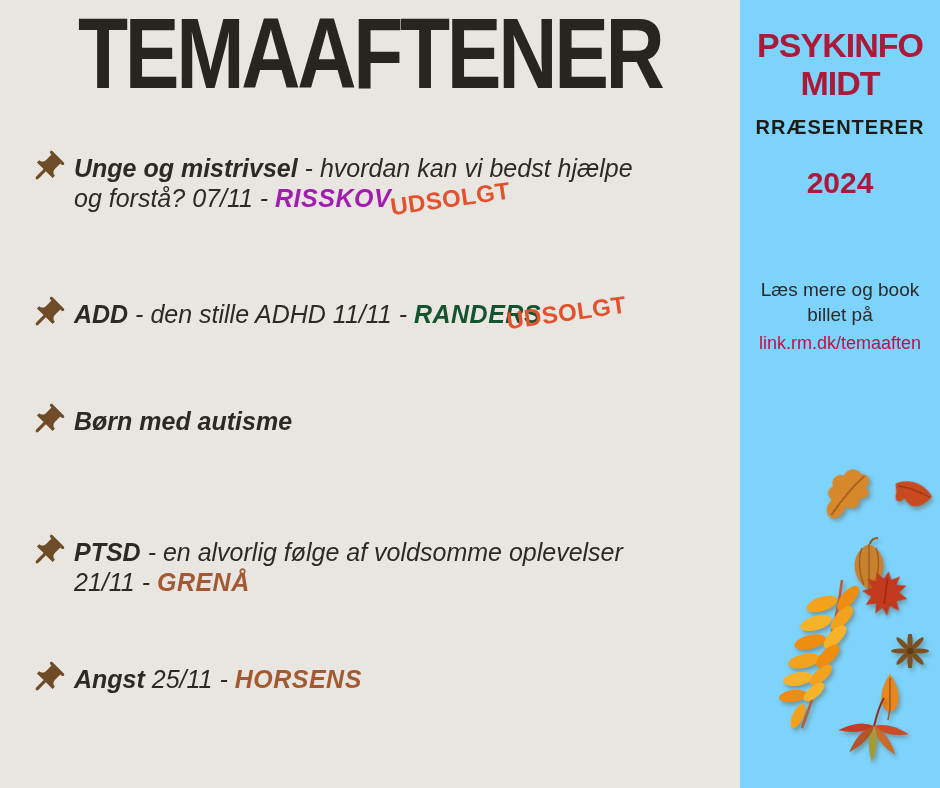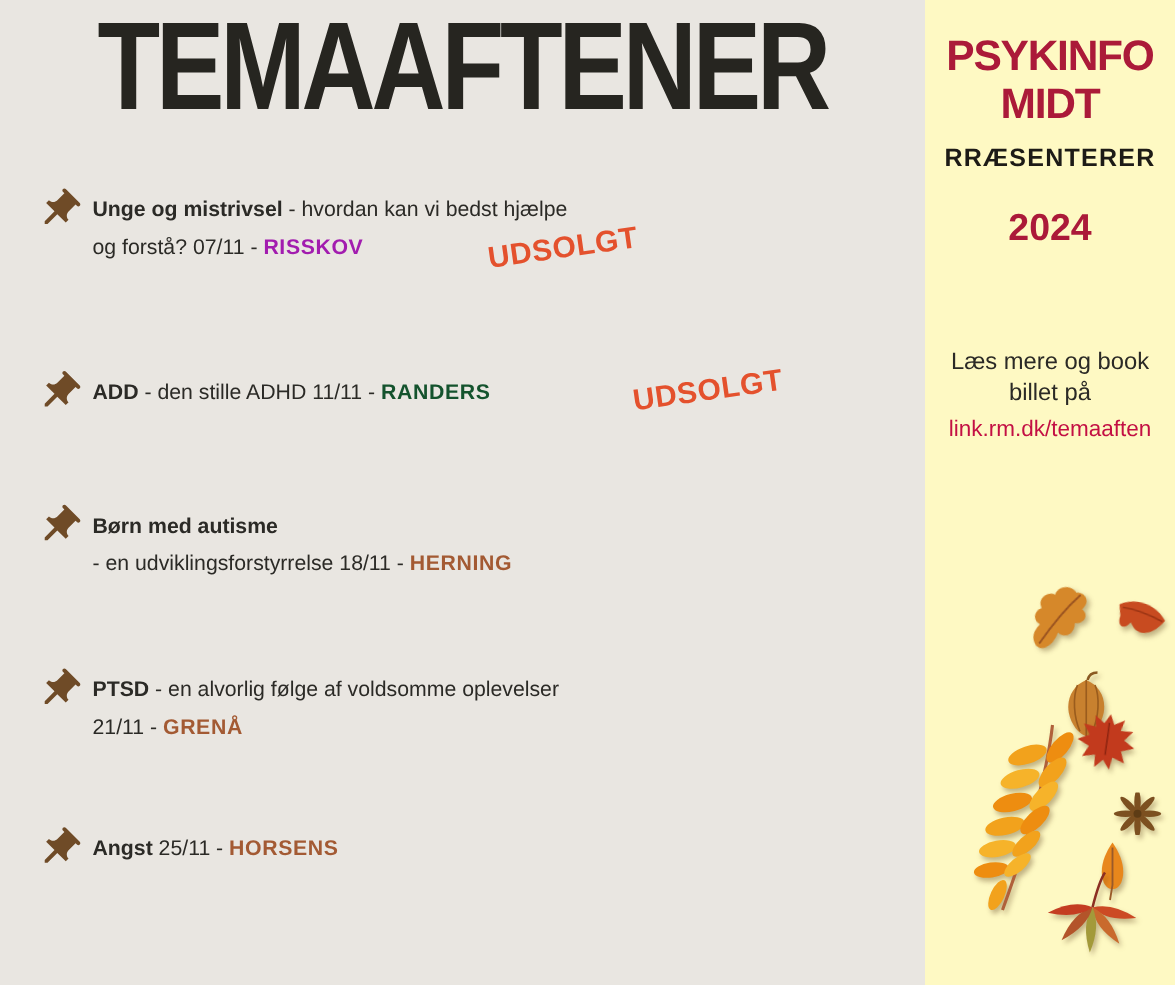--- a/index.html
+++ b/index.html
@@ -10,21 +10,21 @@
   
   .main { position:absolute; left:0; top:0; width:752px; height:788px; }
   .title { position:absolute; left:0; top:2px; width:740px; text-align:center;
            font-weight:700; font-size:100px; line-height:1.02; letter-spacing:-4px;
            color:#262520; white-space:nowrap; }
   .title > span { display:inline-block; transform:scaleX(.82); transform-origin:50% 0; }
 
   .event { position:absolute; left:28px; display:flex; gap:8px; color:#2b2a26; }
   .event .pin { flex:none; width:38px; height:38px; margin-top:-4px; }
   .event .pin svg { width:38px; height:38px; transform:rotate(45deg); }
-  .event .lines { font-size:17px; line-height:30px; }
+  .event .lines { font-size:25px; line-height:30px;font-style:italic; }
   .bseg { font-weight:700; }
   .city { font-weight:700; letter-spacing:.5px; }
   .soldout { position:absolute; font-weight:700; font-size:24px; letter-spacing:.5px;
              transform:rotate(-8deg); white-space:nowrap; }
   .e1 { top:153px; } .e2 { top:299px; } .e3 { top:406px; } .e4 { top:537px; } .e5 { top:664px; }
   .e1 .soldout { left:362px; top:32px; }
   .e2 .soldout { left:478px; top:0px; }
 
   
   .sidebar { position:absolute; left:740px; top:0; width:200px; height:788px;
@@ -84,21 +84,20 @@
     </div>
 
     <div class="event e3">
       <span class="pin" style="color: rgb(111, 75, 39);">
         <svg viewBox="0 0 24 24" fill="currentColor">
             <path d="M16 9V4h1c.55 0 1-.45 1-1s-.45-1-1-1H7c-.55 0-1 .45-1 1s.45 1 1 1h1v5c0 1.66-1.34 3-3 3v2h5.97v7l1 1 1-1v-7H19v-2c-1.66 0-3-1.34-3-3z"></path>
           </svg>
       </span>
       <div class="lines">
         <div><span class="bseg">Børn med autisme</span></div>
-        <div><span>- en udviklingsforstyrrelse 18/11 - </span><span class="city" style="color: rgb(163, 90, 51);">HERNING</span></div>
       </div>
     </div>
 
     <div class="event e4">
       <span class="pin" style="color: rgb(111, 75, 39);">
         <svg viewBox="0 0 24 24" fill="currentColor">
             <path d="M16 9V4h1c.55 0 1-.45 1-1s-.45-1-1-1H7c-.55 0-1 .45-1 1s.45 1 1 1h1v5c0 1.66-1.34 3-3 3v2h5.97v7l1 1 1-1v-7H19v-2c-1.66 0-3-1.34-3-3z"></path>
           </svg>
       </span>
       <div class="lines">
@@ -112,21 +111,21 @@
         <svg viewBox="0 0 24 24" fill="currentColor">
             <path d="M16 9V4h1c.55 0 1-.45 1-1s-.45-1-1-1H7c-.55 0-1 .45-1 1s.45 1 1 1h1v5c0 1.66-1.34 3-3 3v2h5.97v7l1 1 1-1v-7H19v-2c-1.66 0-3-1.34-3-3z"></path>
           </svg>
       </span>
       <div class="lines">
         <div><span class="bseg">Angst</span><span> 25/11 - </span><span class="city" style="color: rgb(163, 90, 51);">HORSENS</span></div>
       </div>
     </div>
   </div>
 
-  <aside class="sidebar" style="background-color: #fef9c3; text-align: center;">
+  <aside class="sidebar" style="background-color: #7dd3fc; text-align: center;">
     <div class="brand">
       <div>PSYKINFO</div>
       <div>MIDT</div>
     </div>
     <div class="presents">RRÆSENTERER</div>
     <div class="month">
       <div>2024</div>
     </div>
     <div class="cta">
       <div>Læs mere og book</div>

